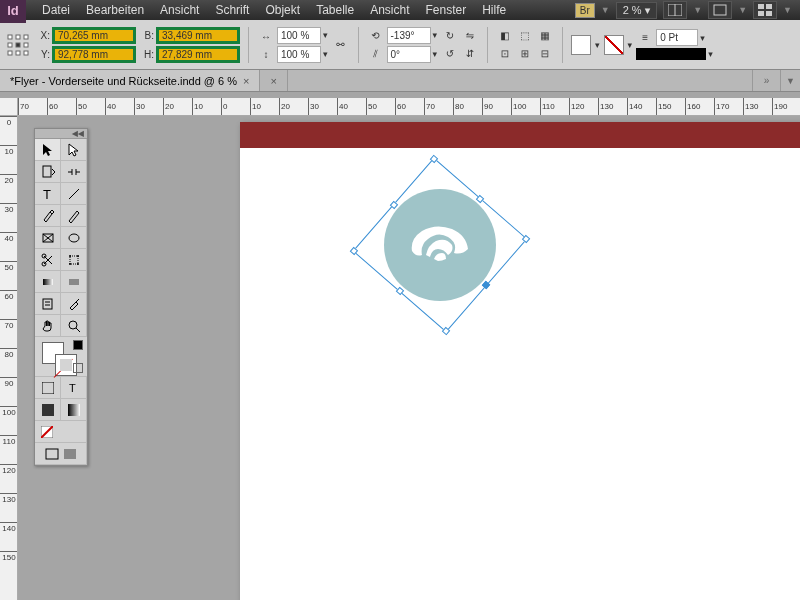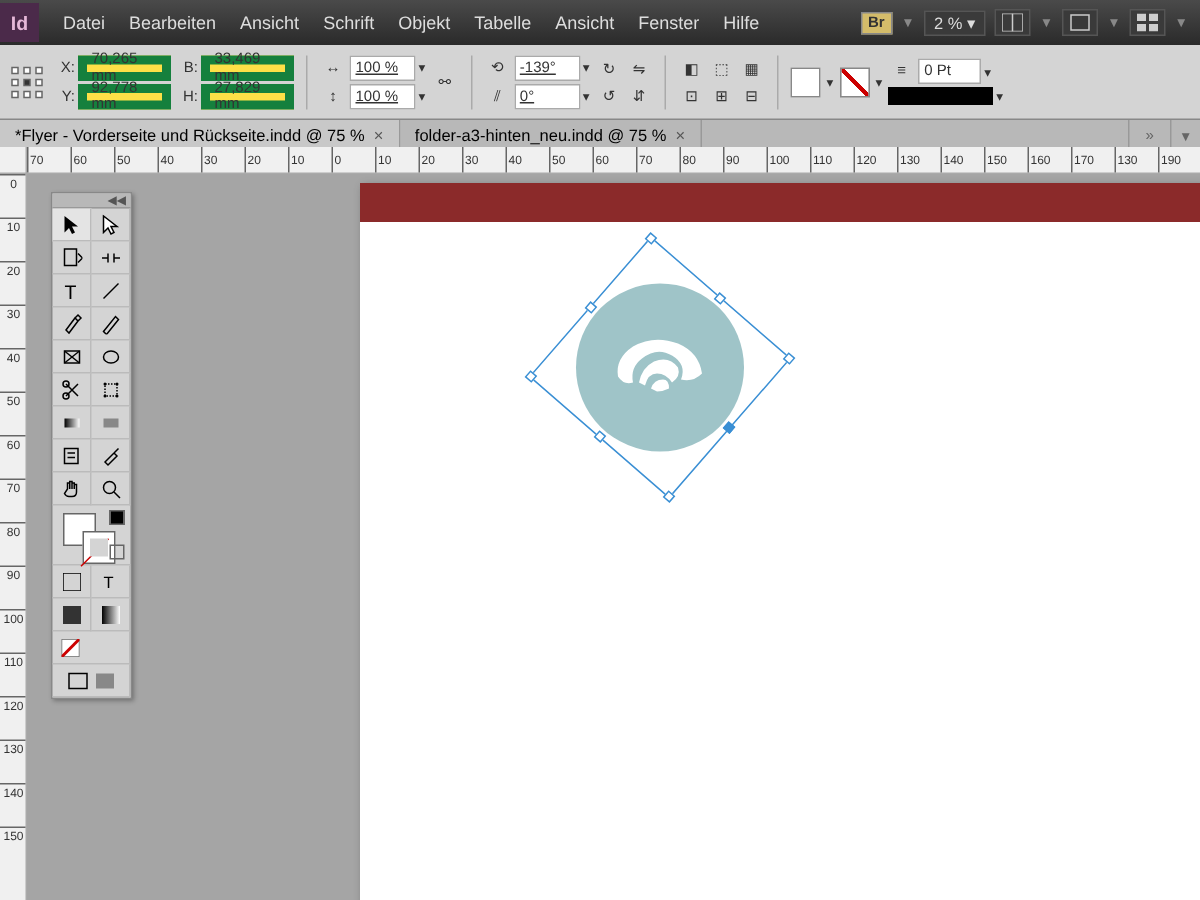--- a/index.html
+++ b/index.html
@@ -1,33 +1,33 @@
 <!DOCTYPE html>
 <html><head>
 <meta charset="utf-8">
 <style>
 * { margin: 0; padding: 0; box-sizing: border-box; font-family: "Segoe UI", Tahoma, sans-serif; }
 body { width: 800px; height: 600px; background: #a5a5a5; overflow: hidden; position: relative; }
 
-.menubar { height: 30px; background: linear-gradient(#4a4a4a, #2a2a2a); display: flex; align-items: center; color: #ddd; font-size: 12px; }
+.menubar { height: 20px; background: linear-gradient(#4a4a4a, #2a2a2a); display: flex; align-items: center; color: #ddd; font-size: 12px; }
 .id-logo { width: 26px; height: 26px; background: #4b2a4a; color: #e6b8d8; display: flex; align-items: center; justify-content: center; font-weight: bold; font-size: 13px; margin-right: 8px; }
 .menu-item { padding: 0 8px; cursor: pointer; }
 .menu-right { margin-left: auto; display: flex; align-items: center; gap: 6px; padding-right: 8px; }
-.br-btn { background: #d4bc6a; color: #333; font-size: 10px; font-weight: bold; padding: 1px 4px; border: 1px solid #888; }
+.br-btn { background: #d4bc6a; color: #333; font-size: 10px; font-weight: normal; padding: 1px 4px; border: 1px solid #888; }
 .zoom-disp { color: #ddd; font-size: 11px; background: #3a3a3a; border: 1px solid #555; padding: 1px 6px; }
 .top-icon { width: 24px; height: 18px; border: 1px solid #555; background: #3a3a3a; display: flex; align-items: center; justify-content: center; }
 .top-icon svg { width: 14px; height: 12px; }
 
 .control-panel { background: #d4d4d4; border-bottom: 1px solid #888; height: 50px; display: flex; align-items: center; padding: 4px 6px; gap: 4px; font-size: 10px; color: #333; }
 .ref-point { width: 24px; height: 24px; margin-right: 2px; }
 .cp-group { display: flex; flex-direction: column; gap: 2px; }
 .cp-row { display: flex; align-items: center; gap: 2px; }
 .cp-label { font-size: 10px; width: 14px; text-align: right; }
-.cp-input { width: 62px; height: 17px; background: #fde047; border: 6px solid #15803d; font-size: 10px; padding: 0 3px; display: flex; align-items: center; }
-.cp-pct { width: 44px; height: 17px; background: #fff; border: 1px solid #aaa; font-size: 10px; padding: 0 3px; display: flex; align-items: center; text-decoration: underline; }
+.cp-input { width: 84px; height: 17px; background: #eab308; border: 3px solid #15803d; font-size: 10px; padding: 0 3px; display: flex; align-items: center; }
+.cp-pct { width: 44px; height: 17px; background: #fff; border: 1px solid #aaa; font-size: 10px; padding: 0 3px; display: flex; align-items: center; }
 .cp-sep { width: 1px; height: 36px; background: #aaa; margin: 0 4px; }
 .cp-sw { width: 20px; height: 20px; border: 1px solid #888; }
 .ic-btn { width: 18px; height: 16px; display:flex;align-items:center;justify-content:center;border:1px solid transparent;}
 .stroke-wt { width: 42px; height: 17px; background: #fff; border: 1px solid #aaa; font-size: 10px; padding: 0 3px; display:flex;align-items:center;gap:2px;}
 .stroke-bar { width:70px;height:12px;background:#000;}
 
 .doc-tabs { display: flex; height: 22px; background: #b8b8b8; border-bottom: 1px solid #888; font-size: 11px; }
 .doc-tab { padding: 3px 10px; border-right: 1px solid #999; display: flex; align-items: center; gap: 6px; cursor: pointer; background: #c8c8c8; }
 .doc-tab.active { background: #b8b8b8; }
 .tab-close { font-size: 11px; color: #555; cursor: pointer; }
@@ -215,25 +215,24 @@
       </div>
     <div class="cp-row">
         <div class="stroke-bar"></div>
         <span style="font-size:9px">▾</span>
       </div>
   </div>
 </div>
 
 <div class="doc-tabs">
   <div class="doc-tab">
-    <span>*Flyer - Vorderseite und Rückseite.indd @ 75 %</span>
+    <span>*Flyer - Vorderseite und Rückseite.indd @ 6 %</span>
     <span class="tab-close">×</span>
   </div>
   <div class="doc-tab active">
-    <span>folder-a3-hinten_neu.indd @ 75 %</span>
     <span class="tab-close">×</span>
   </div>
   <div class="tabs-right">
     <div style="width:28px;display:flex;align-items:center;justify-content:center;border-left:1px solid #999;color:#666;font-size:10px">»</div>
     <div style="width:20px;display:flex;align-items:center;justify-content:center;border-left:1px solid #999;color:#666;font-size:9px">▼</div>
   </div>
 </div>
 
 <div class="ruler-origin"></div>
 <div class="h-ruler" id="hruler">

